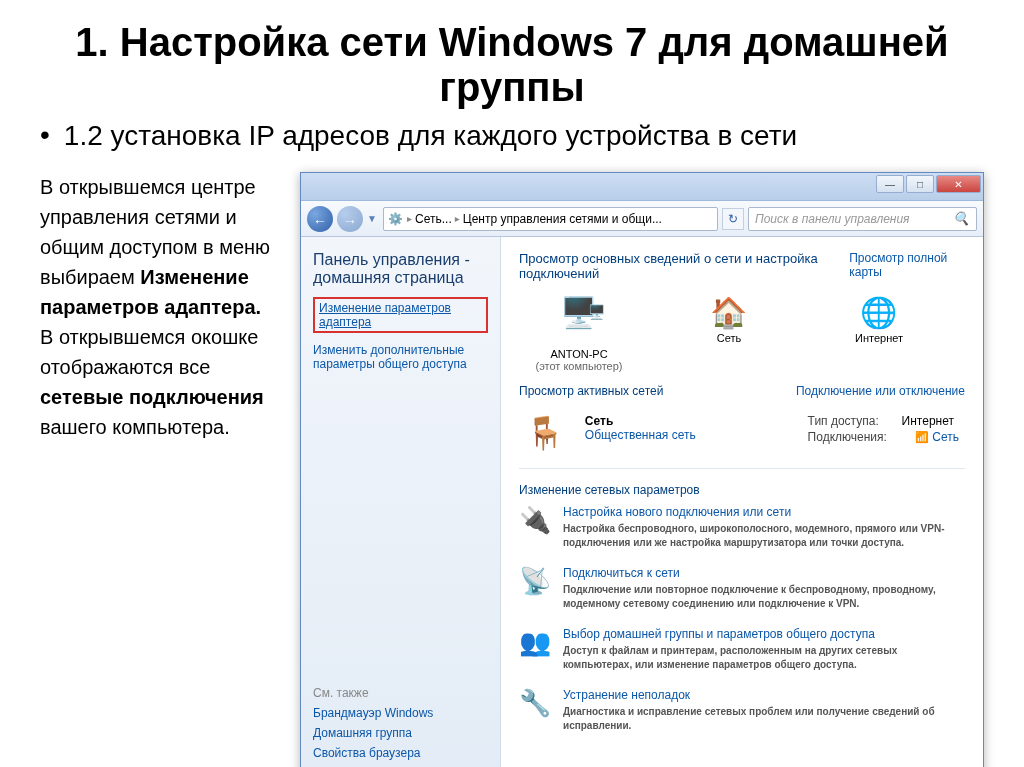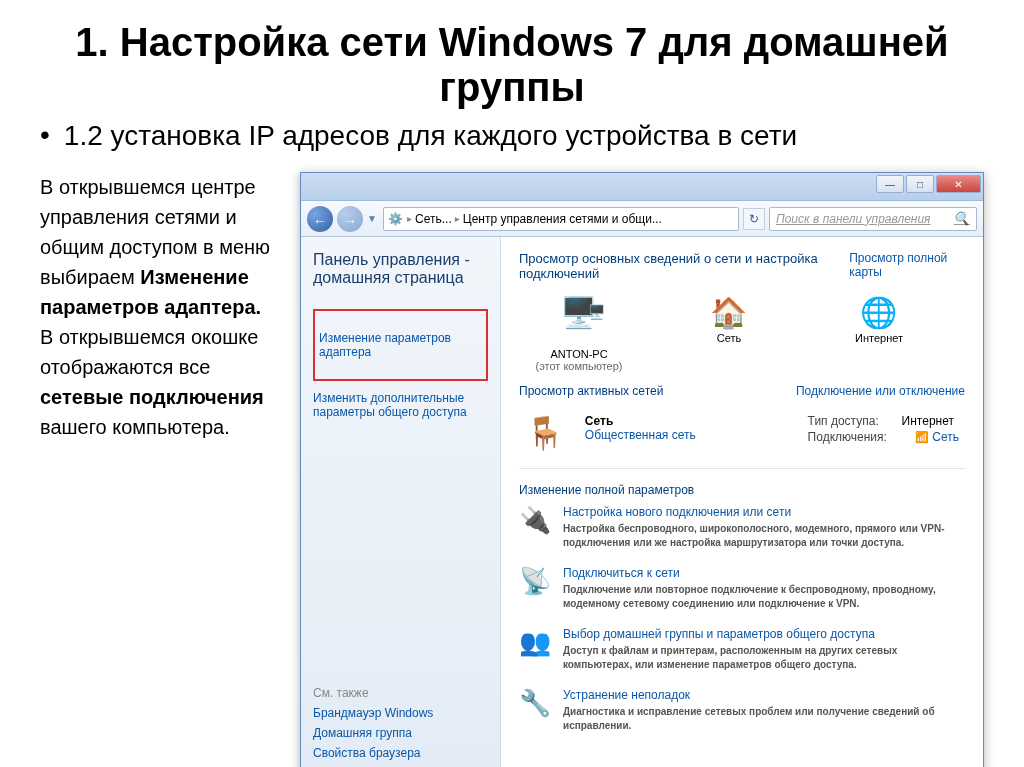--- a/index.html
+++ b/index.html
@@ -96,43 +96,43 @@
     .breadcrumb .sep { color: #888; font-size:10px;}
     .bc-icon {
       width:16px; height:16px;
       display:inline-flex; align-items:center; justify-content:center;
     }
     .refresh-btn {
       width:22px; height:22px; border:1px solid #c2cfe0; background:#f3f7fc;
       display:flex;align-items:center;justify-content:center; color:#3060a8; font-size:12px;
     }
     .search {
-      width: 208px; height: 24px; background:#fff;
+      width: 229px; height: 24px; background:#fff;
       border: 1px solid #a9b8ce; border-radius:2px;
       display:flex; align-items:center; padding:0 6px;
-      color: #999; font-style: italic; font-size: 12px; text-decoration: underline;
+      color: #999; font-style: italic; font-size: 12px;
     }
     .search-icon { margin-left:auto; color:#5a7fb5; font-size:13px;}
 
     .win7-body { display: flex; height: calc(100% - 64px); }
     .sidebar {
       width: 200px;
       background: linear-gradient(to bottom,#f2f6fb 0%,#e3ecf6 100%);
       border-right: 1px solid #d2dbe8;
       padding: 14px 12px;
       font-size: 12px;
       position: relative;
     }
     .sidebar-heading { font-size:16px; color:#1a3e6e; margin-bottom:10px; }
     .sb-link { color:#0b57a8; cursor:pointer; margin-bottom:10px; display:block; }
     .sb-link.highlight {
       border: 2px solid #d93030;
-      padding: 20px 4px;
+      padding: 2px 4px;
+      text-decoration: underline;
       display:inline-block;
-      margin-top:12px;
     }
     .sb-footer {
       position: absolute; bottom: 10px; left: 12px; right:12px;
       font-size: 12px;
     }
     .sb-footer .label { color:#888; margin-bottom:6px;}
     .sb-footer .sb-link { margin-bottom:6px;}
 
     .main {
       flex: 1;
@@ -285,21 +285,21 @@
               <div class="row">
                 <span class="key">Подключения:</span>
                 <span class="val link">
                   <span class="sig-icon">📶</span><span>Сеть</span>
                 </span>
               </div>
             </div>
           </div>
 
           <div class="section-label">
-            <span>Изменение полной параметров</span>
+            <span>Изменение сетевых параметров</span>
           </div>
 
           <div class="settings-list">
             <div class="setting-item">
               <div class="setting-icon">🔌</div>
               <div class="setting-text">
                 <div class="title">Настройка нового подключения или сети</div>
                 <div class="desc">Настройка беспроводного, широкополосного, модемного, прямого или VPN-подключения или же настройка маршрутизатора или точки доступа.</div>
               </div>
             </div>

